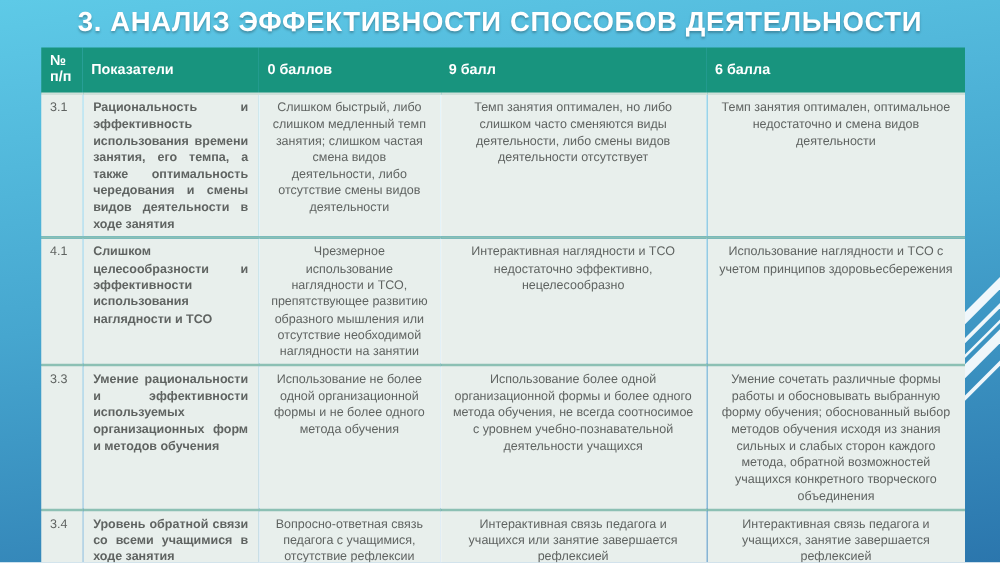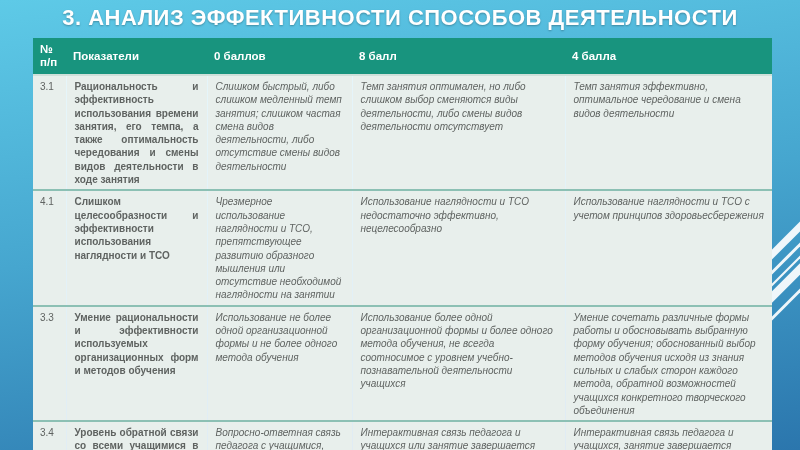--- a/index.html
+++ b/index.html
@@ -55,21 +55,21 @@
     font-size:10px;line-height:1.33;
     padding:4px 8px 3px 8px;vertical-align:top;
     border-top:2px solid var(--row-divider,#8cc0b4);
     border-left:1px solid rgba(255,255,255,.85);
     overflow:hidden;
     margin-left:16px;
   }
   td:first-child{border-left:none;padding-left:7px;}
   tbody tr:first-child td{border-top:2px solid #cfe0da;}
   td.cell-indicator{text-align:justify;font-weight:bold;}
-  td.cell-score0,td.cell-score1,td.cell-score2{text-align:left;font-style:italic;}
+  td.cell-score0,td.cell-score1,td.cell-score2{text-align:center;}
   tbody tr:nth-child(1){height:97px;}
   tbody tr:nth-child(2){height:70px;}
   tbody tr:nth-child(3){height:87px;border-radius:22px;}
   tbody tr:nth-child(4){height:63px;}
   tbody tr:nth-child(5){height:75px;}
 </style>
 </head>
 <body>
 
 <div class="slide">
@@ -90,37 +90,37 @@
         <col class="c2">
         <col class="c3">
         <col class="c4">
         <col class="c5">
     </colgroup>
     <thead>
       <tr>
         <th>№ п/п</th>
         <th>Показатели</th>
         <th>0 баллов</th>
-        <th>8 балл</th>
-        <th>4 балла</th>
+        <th>9 балл</th>
+        <th>6 балла</th>
       </tr>
     </thead>
     <tbody>
         <tr>
           <td class="cell-num">3.1</td>
           <td class="cell-indicator">Рациональность и эффективность использования времени занятия, его темпа, а также оптимальность чередования и смены видов деятельности в ходе занятия</td>
           <td class="cell-score0">Слишком быстрый, либо слишком медленный темп занятия; слишком частая смена видов деятельности, либо отсутствие смены видов деятельности</td>
-          <td class="cell-score1">Темп занятия оптимален, но либо слишком выбор сменяются виды деятельности, либо смены видов деятельности отсутствует</td>
-          <td class="cell-score2">Темп занятия эффективно, оптимальное чередование и смена видов деятельности</td>
+          <td class="cell-score1">Темп занятия оптимален, но либо слишком часто сменяются виды деятельности, либо смены видов деятельности отсутствует</td>
+          <td class="cell-score2">Темп занятия оптимален, оптимальное недостаточно и смена видов деятельности</td>
         </tr>
         <tr>
           <td class="cell-num">4.1</td>
           <td class="cell-indicator">Слишком целесообразности и эффективности использования наглядности и ТСО</td>
           <td class="cell-score0">Чрезмерное использование наглядности и ТСО, препятствующее развитию образного мышления или отсутствие необходимой наглядности на занятии</td>
-          <td class="cell-score1">Использование наглядности и ТСО недостаточно эффективно, нецелесообразно</td>
+          <td class="cell-score1">Интерактивная наглядности и ТСО недостаточно эффективно, нецелесообразно</td>
           <td class="cell-score2">Использование наглядности и ТСО с учетом принципов здоровьесбережения</td>
         </tr>
         <tr>
           <td class="cell-num">3.3</td>
           <td class="cell-indicator">Умение рациональности и эффективности используемых организационных форм и методов обучения</td>
           <td class="cell-score0">Использование не более одной организационной формы и не более одного метода обучения</td>
           <td class="cell-score1">Использование более одной организационной формы и более одного метода обучения, не всегда соотносимое с уровнем учебно-познавательной деятельности учащихся</td>
           <td class="cell-score2">Умение сочетать различные формы работы и обосновывать выбранную форму обучения; обоснованный выбор методов обучения исходя из знания сильных и слабых сторон каждого метода, обратной возможностей учащихся конкретного творческого объединения</td>
         </tr>
         <tr>

